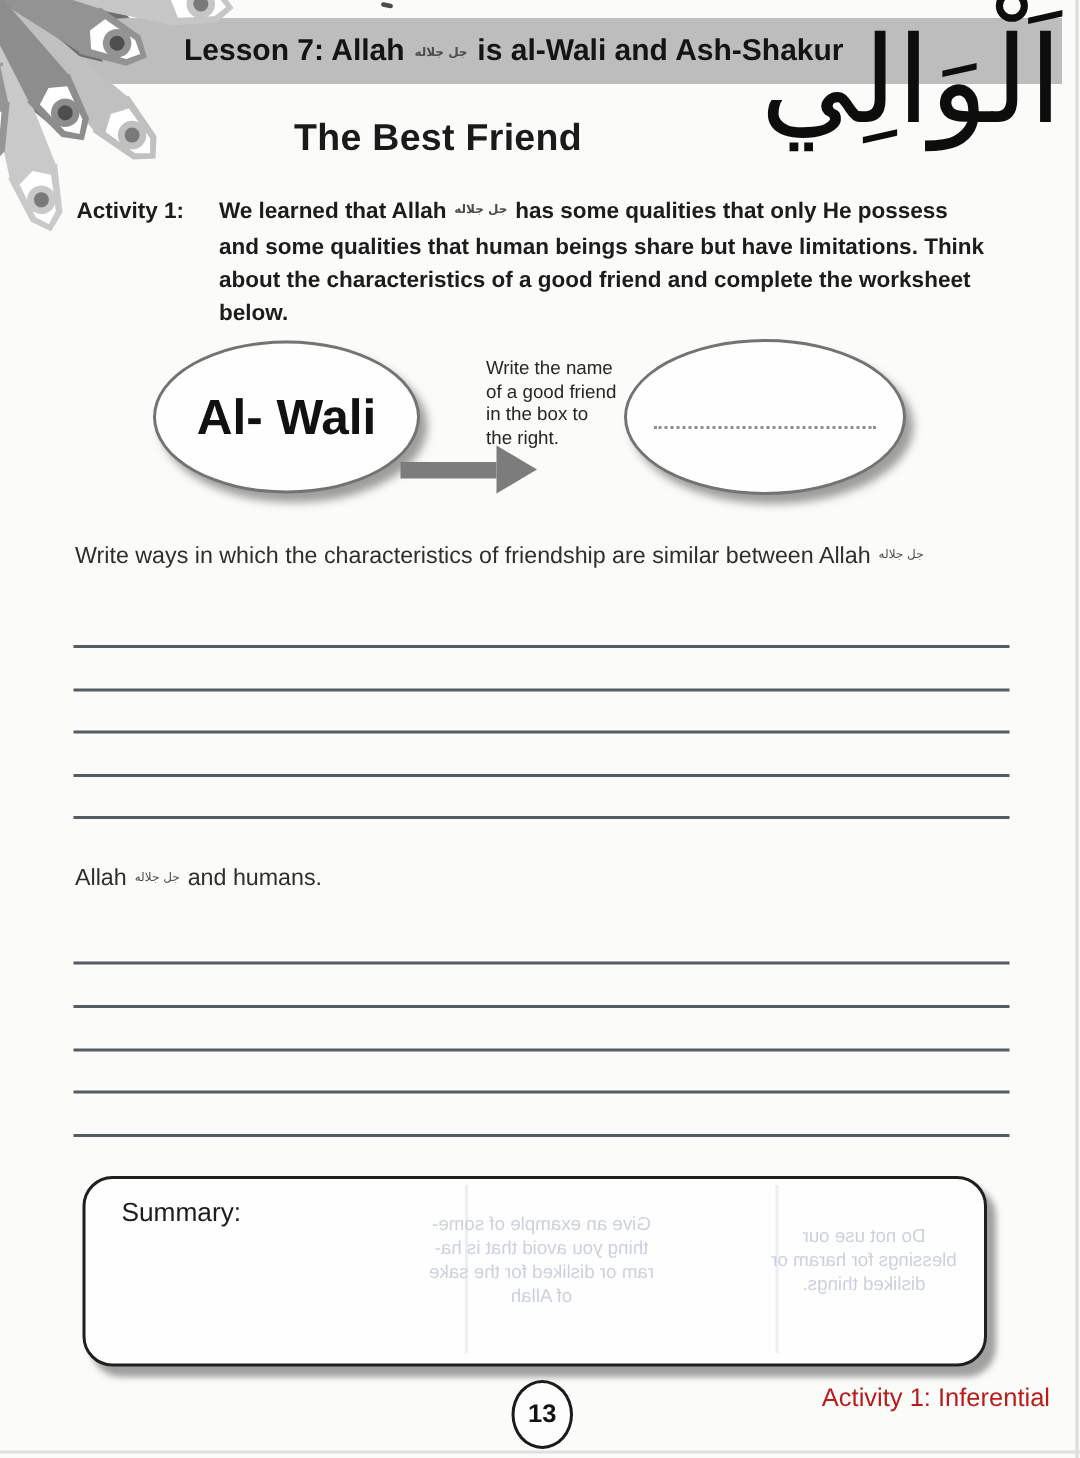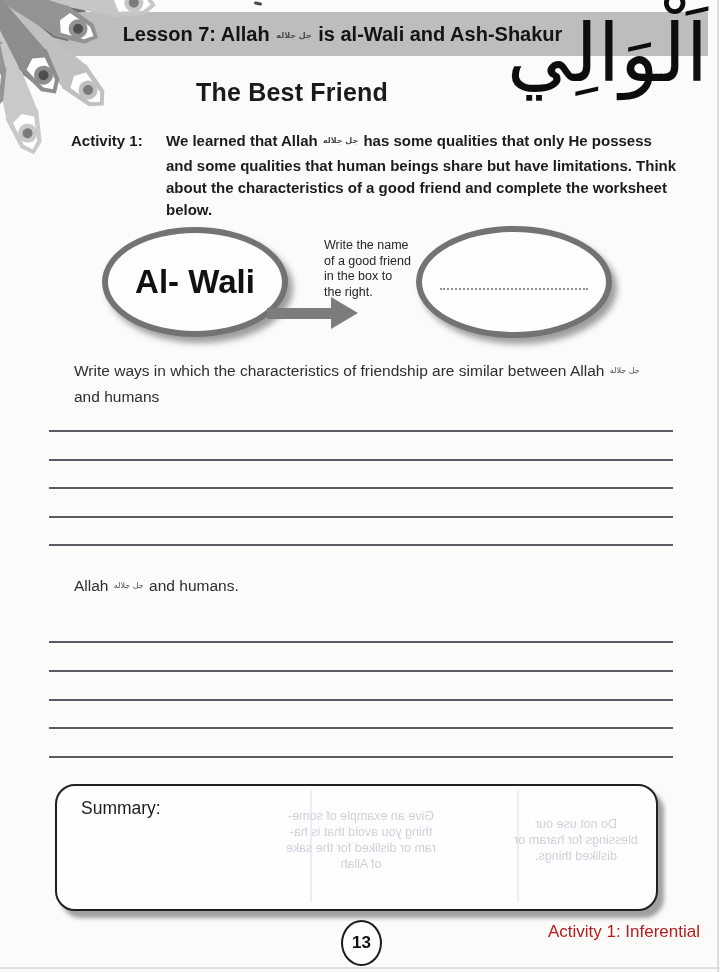--- a/index.html
+++ b/index.html
@@ -24,48 +24,48 @@
     position:absolute;top:-4px;right:12px;direction:rtl;
     font-family:"DejaVu Sans",sans-serif;font-size:80px;line-height:1.45;color:#0d0d0d;
   }
   .page-title{
     position:absolute;left:0;top:78px;width:584px;text-align:center;
     font-size:25px;font-weight:bold;color:#1a1a1a;letter-spacing:.2px;
   }
   .ornament{position:absolute;left:0;top:0;}
   
   .activity{
-    position:absolute;left:71px;top:130px;width:612px;display:flex;
+    position:absolute;left:51px;top:130px;width:612px;display:flex;
     font-size:15px;font-weight:bold;line-height:22px;color:#1c1c1c;
   }
   .activity-label{width:95px;flex-shrink:0;white-space:nowrap;}
   .activity-text{width:512px;}
   
   .oval{
-    position:absolute;border:6px solid #737373;border-radius:50%;
+    position:absolute;border:2px solid #737373;border-radius:50%;
     background:#fefefe;box-shadow:5px 6px 6px rgba(80,80,80,.55);
     display:flex;align-items:center;justify-content:center;
   }
   .oval-left{left:102px;top:227px;width:174px;height:98px;}
   .oval-left-label{font-size:33px;font-weight:bold;color:#111;}
   .oval-right{left:416px;top:226px;width:184px;height:100px;}
   .dotted-line{width:148px;border-top:2px dotted #8f8f8f;transform:translateY(7px);}
   .instruction{
     position:absolute;left:295px;top:238px;width:112px;
     font-size:12.5px;line-height:15.5px;color:#262626;white-space:pre-line;margin-left:29px;
   }
   .arrow{position:absolute;left:267px;top:297px;width:92px;height:33px;}
   .arrow-bar{position:absolute;left:0;top:11px;width:64px;height:11px;background:#7c7c7c;}
   .arrow-head{
     position:absolute;left:64px;top:0;width:0;height:0;
     border-top:16.5px solid transparent;border-bottom:16.5px solid transparent;
     border-left:27px solid #7c7c7c;
   }
   
-  .prompt{position:absolute;left:50px;width:640px;font-size:15.5px;line-height:22.5px;color:#2e2e2e;margin-left:24px;}
+  .prompt{position:absolute;left:50px;width:640px;font-size:15.5px;line-height:22.5px;color:#2e2e2e;}
   .prompt-similar{top:360px;}
   .prompt-different{top:575px;}
   .wline{position:absolute;left:49px;width:624px;height:0;border-top:2px solid #575b62;}
   
   .summary-box{
     position:absolute;left:55px;top:784px;width:599px;height:123px;
     border:2.5px solid #1f1f1f;border-radius:20px;background:#fefefe;
     box-shadow:6px 7px 4px rgba(130,130,130,.75);
   }
   .summary-label{position:absolute;left:24px;top:12px;font-size:17.5px;color:#1c1c1c;}
@@ -188,21 +188,20 @@
 </div>
 <div class="oval oval-right">
   <div class="dotted-line"></div>
 </div>
 
 <div class="prompt prompt-similar">
   <div>
     <span>Write ways in which the characteristics of friendship are similar between Allah</span>
     <span class="swt">جل جلاله</span>
   </div>
-  <div>and humans</div>
 </div>
 <div class="wline" style="top:430px;"></div>
 <div class="wline" style="top:459px;"></div>
 <div class="wline" style="top:487px;"></div>
 <div class="wline" style="top:516px;"></div>
 <div class="wline" style="top:544px;"></div>
 
 <div class="prompt prompt-different">
   <div>
     <span>Allah</span>

